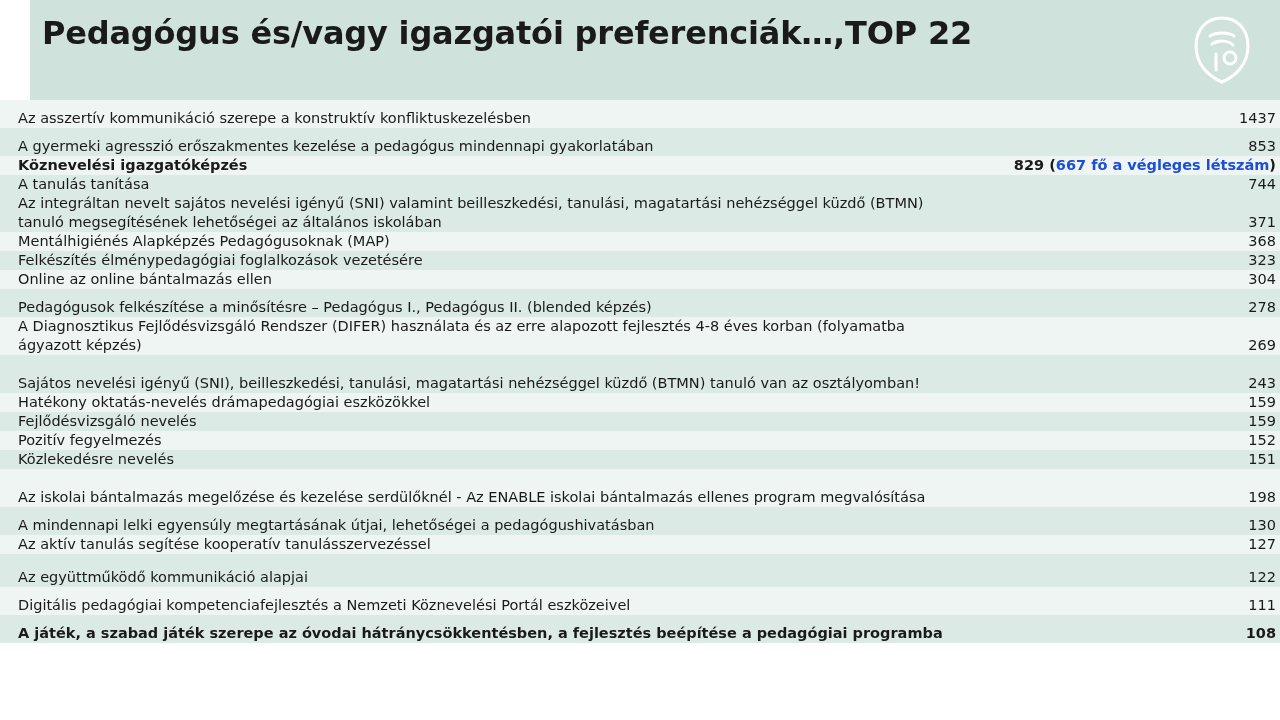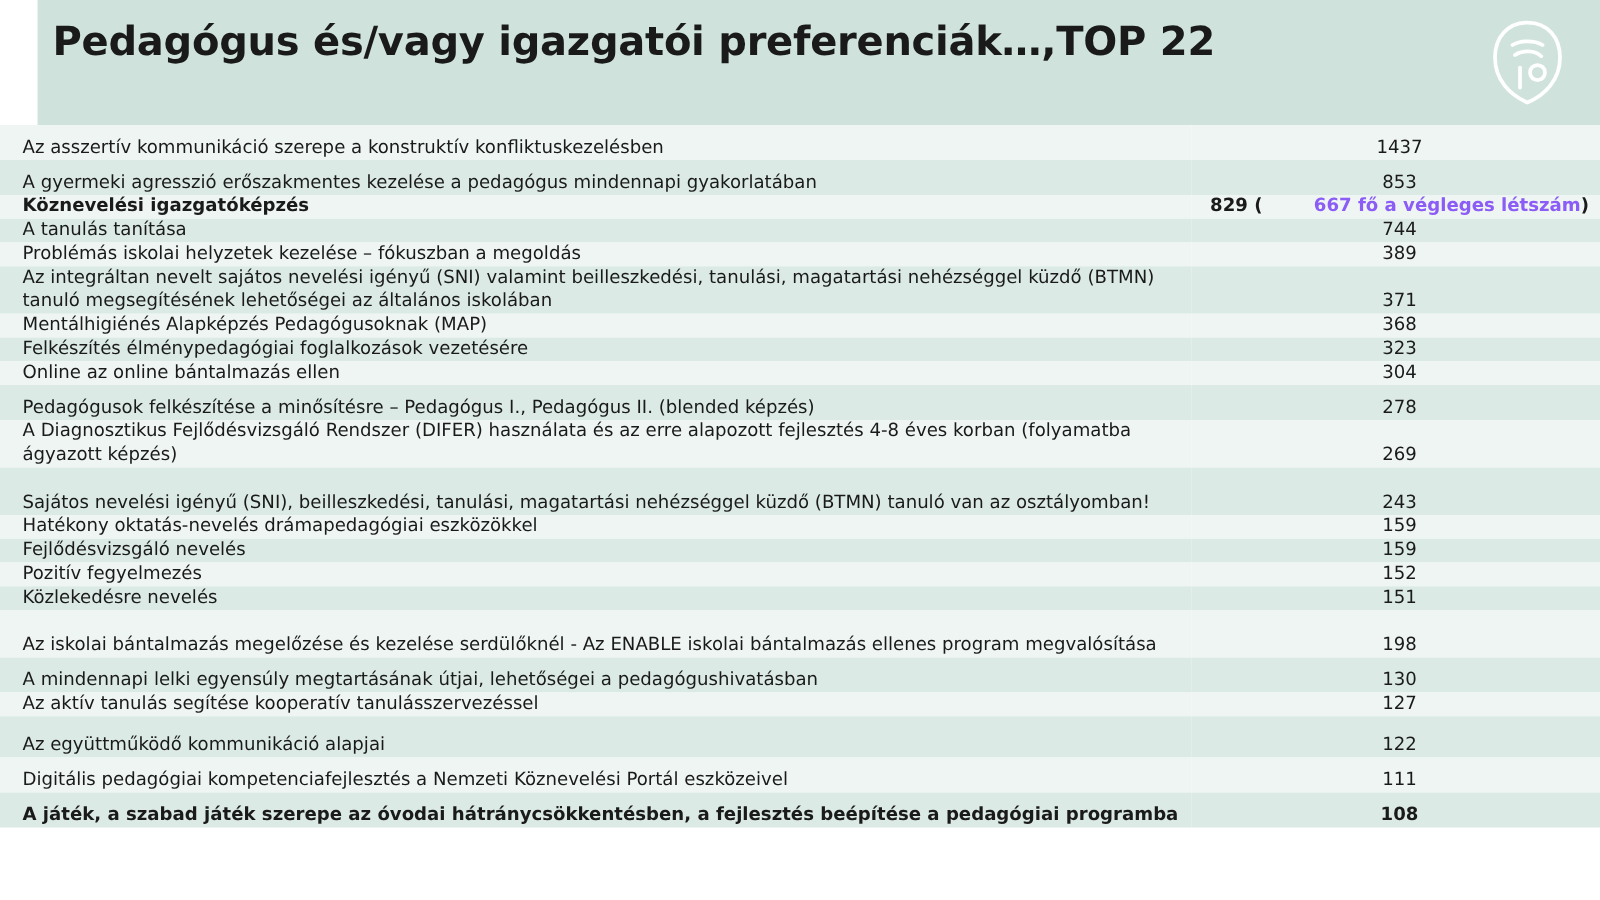--- a/index.html
+++ b/index.html
@@ -66,30 +66,30 @@
     color: #1a1a1a;
   }
   table.data td {
     padding: 0 6px 0 18px;
     vertical-align: bottom;
     line-height: 1.3;
   }
   table.data td.num {
     padding-left: 10px;
     padding-right: 4px;
-    text-align: center;
+    text-align: right;
   }
   col.c-label { width: 916px; }
   col.c-value { width: 314px; }
 
   tr.band-light td { background: #eef5f2; }
   tr.band-dark td  { background: #dbeae4; }
 
   .bold { font-weight: bold; }
-  .note { color: #8b5cf6; font-weight: bold; margin-left: 41px; }
+  .note { color: #1d4ed8; font-weight: bold; }
   .paren { color: #1a1a1a; font-weight: bold; }
 </style>
 </head>
 <body>
 
 <div class="slide">
 
   <div class="header">
     <div class="header-accent"></div>
     <div class="header-title">Pedagógus és/vagy igazgatói preferenciák…,TOP 22</div>
@@ -120,24 +120,20 @@
             <td class="num">853</td>
           </tr>
           <tr class="band-light" style="height: 19px;">
             <td class="bold">Köznevelési igazgatóképzés</td>
             <td class="num bold"><span>829 </span><span class="paren">(</span><span class="note">667 fő a végleges létszám</span><span class="paren">)</span></td>
           </tr>
           <tr class="band-dark" style="height: 19px;">
             <td>A tanulás tanítása</td>
             <td class="num">744</td>
           </tr>
-          <tr class="band-light" style="height: 19px;">
-            <td>Problémás iskolai helyzetek kezelése – fókuszban a megoldás</td>
-            <td class="num">389</td>
-          </tr>
           <tr class="band-dark" style="height: 38px;">
             <td>Az integráltan nevelt sajátos nevelési igényű (SNI) valamint beilleszkedési, tanulási, magatartási nehézséggel küzdő (BTMN) tanuló megsegítésének lehetőségei az általános iskolában</td>
             <td class="num">371</td>
           </tr>
           <tr class="band-light" style="height: 19px;">
             <td>Mentálhigiénés Alapképzés Pedagógusoknak (MAP)</td>
             <td class="num">368</td>
           </tr>
           <tr class="band-dark" style="height: 19px;">
             <td>Felkészítés élménypedagógiai foglalkozások vezetésére</td>

